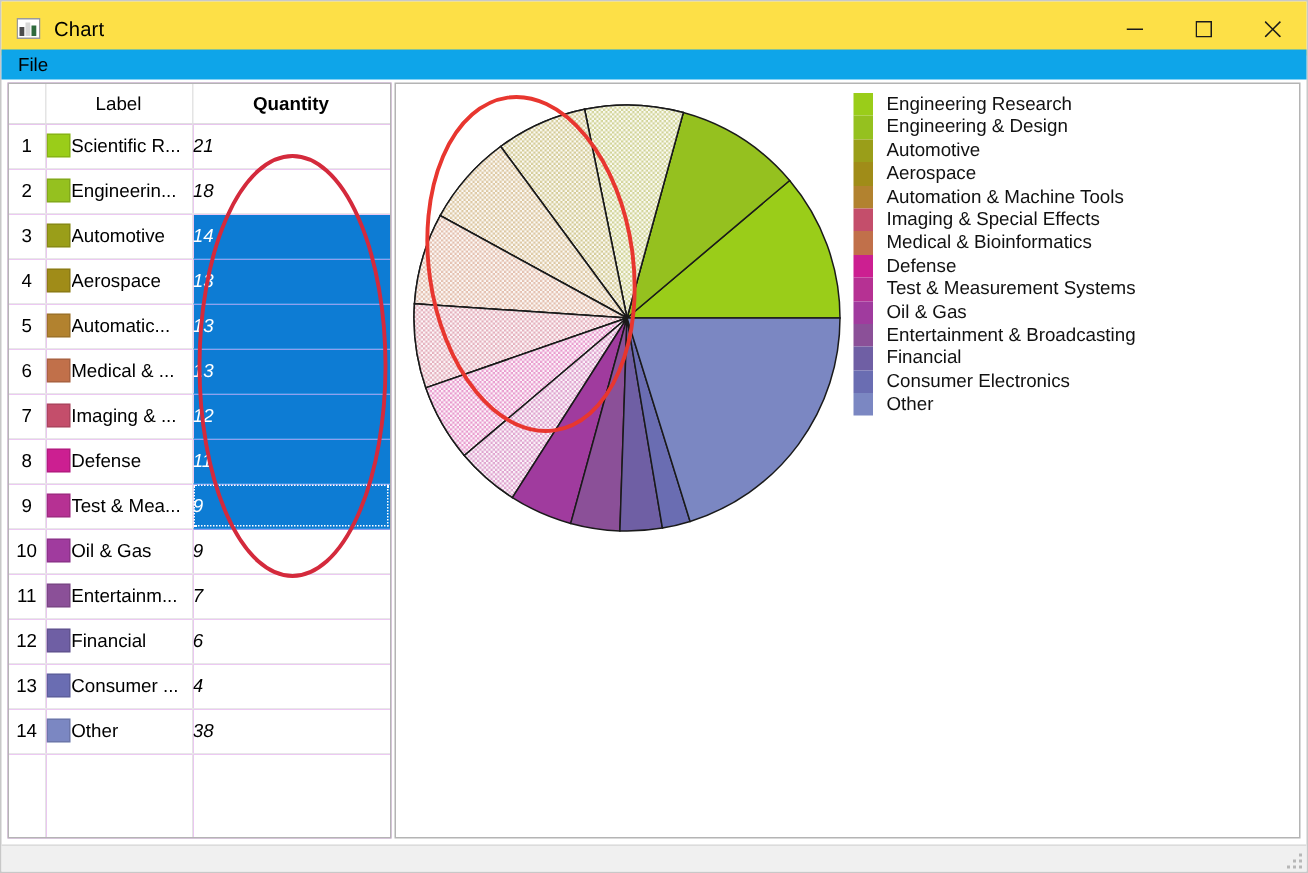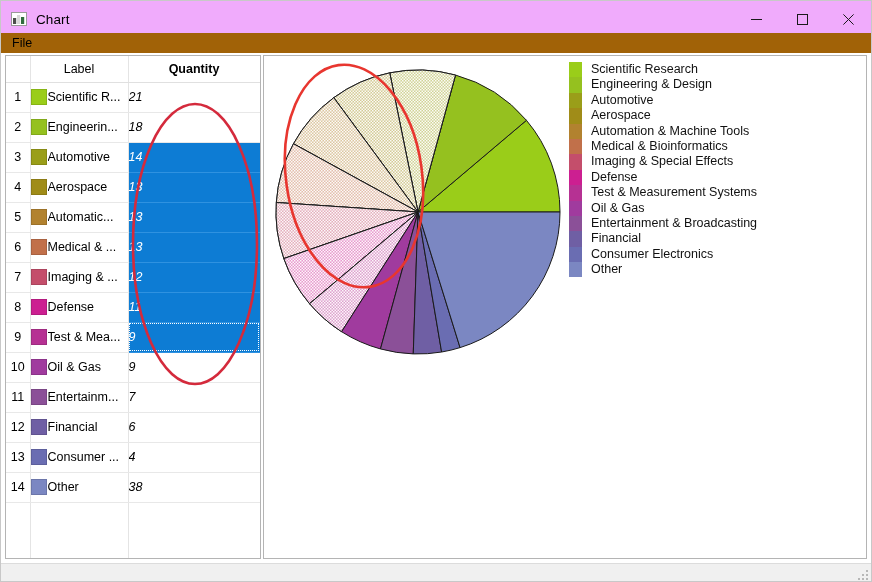--- a/index.html
+++ b/index.html
@@ -11,21 +11,21 @@
   #app{
     position:relative;width:872px;height:582px;
     background:#ffffff;
     border:1px solid #c8c8c8;
     box-sizing:border-box;
   }
 
   
   .titlebar{
     position:absolute;left:0;top:0;width:100%;height:36px;
-    background:#f0abfc;
+    background:#fde047;
     display:flex;align-items:center;
     box-sizing:border-box;
   }
   .titlebar .app-icon{
     width:16px;height:16px;margin-left:10px;margin-right:9px;
     position:relative;display:inline-block;flex:0 0 auto;
   }
   .titlebar .title-text{
     font-size:13.5px;color:#000;letter-spacing:.1px;
   }
@@ -33,21 +33,21 @@
     position:absolute;right:0;top:0;height:36px;display:flex;
   }
   .wbtn{
     width:46px;height:36px;display:flex;align-items:center;justify-content:center;
     color:#1a1a1a;
   }
 
   
   .menubar{
     position:absolute;left:0;top:32px;width:100%;height:20px;
-    background:#a16207;display:flex;align-items:center;
+    background:#0ea5e9;display:flex;align-items:center;
   }
   .menuitem{
     font-size:12.5px;color:#000;padding:2px 7px;margin-left:4px;
     line-height:14px;
   }
 
   
   .content{
     position:absolute;left:0;top:53px;right:0;bottom:18px;
   }
@@ -391,45 +391,45 @@
               <path d="M 148 150 L 110.48 286.95 A 142 142 0 0 0 143.26 291.92 Z" fill="#8B5098" stroke="#1a1a1a" stroke-width="1"></path>
               <path d="M 148 150 L 143.26 291.92 A 142 142 0 0 0 171.62 290.02 Z" fill="#6F5FA4" stroke="#1a1a1a" stroke-width="1"></path>
               <path d="M 148 150 L 171.62 290.02 A 142 142 0 0 0 190.07 285.62 Z" fill="#6A6DB2" stroke="#1a1a1a" stroke-width="1"></path>
               <path d="M 148 150 L 190.07 285.62 A 142 142 0 0 0 290.00 150.00 Z" fill="#7B87C2" stroke="#1a1a1a" stroke-width="1"></path>
             </g>
         </svg>
       </div>
       <div class="legend" id="legend">
           <div class="legend-row">
             <span class="legend-swatch" style="background: rgb(154, 205, 25);"></span>
-            <span class="legend-label">Scientific Research</span>
+            <span class="legend-label">Engineering Research</span>
           </div>
           <div class="legend-row">
             <span class="legend-swatch" style="background: rgb(149, 193, 31);"></span>
             <span class="legend-label">Engineering &amp; Design</span>
           </div>
           <div class="legend-row">
             <span class="legend-swatch" style="background: rgb(154, 158, 25);"></span>
             <span class="legend-label">Automotive</span>
           </div>
           <div class="legend-row">
             <span class="legend-swatch" style="background: rgb(160, 140, 24);"></span>
             <span class="legend-label">Aerospace</span>
           </div>
           <div class="legend-row">
             <span class="legend-swatch" style="background: rgb(178, 130, 47);"></span>
             <span class="legend-label">Automation &amp; Machine Tools</span>
           </div>
           <div class="legend-row">
+            <span class="legend-swatch" style="background: rgb(196, 78, 107);"></span>
+            <span class="legend-label">Imaging &amp; Special Effects</span>
+          </div>
+          <div class="legend-row">
             <span class="legend-swatch" style="background: rgb(193, 112, 74);"></span>
             <span class="legend-label">Medical &amp; Bioinformatics</span>
-          </div>
-          <div class="legend-row">
-            <span class="legend-swatch" style="background: rgb(196, 78, 107);"></span>
-            <span class="legend-label">Imaging &amp; Special Effects</span>
           </div>
           <div class="legend-row">
             <span class="legend-swatch" style="background: rgb(204, 31, 145);"></span>
             <span class="legend-label">Defense</span>
           </div>
           <div class="legend-row">
             <span class="legend-swatch" style="background: rgb(182, 49, 147);"></span>
             <span class="legend-label">Test &amp; Measurement Systems</span>
           </div>
           <div class="legend-row">

